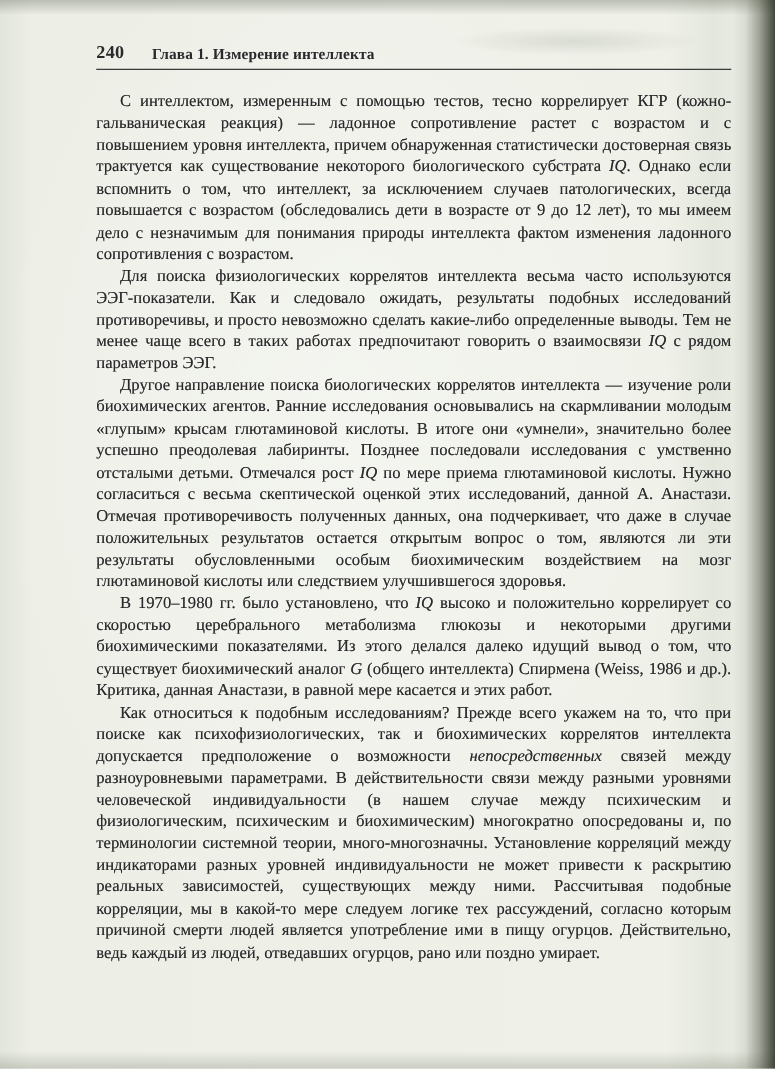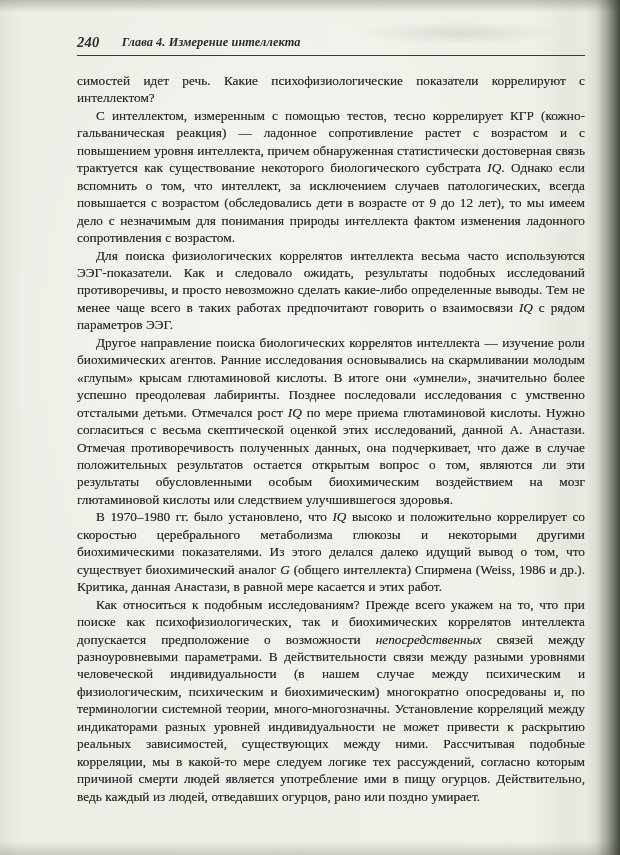--- a/index.html
+++ b/index.html
@@ -56,26 +56,25 @@
   }
   .content {
     position: absolute;
     left: 77px;
     top: 34px;
     width: 508px;
     color: #2a2a2c;
   }
   .running-header {
     display: flex;
-    align-items: center;
+    align-items: flex-end;
     gap: 22px;
     border-bottom: 1.2px solid #3a3a3c;
     padding-bottom: 4px;
     margin-bottom: 16px;
-    font-style: italic;
   }
   .page-number {
     font-weight: bold;
     font-size: 14.5px;
     letter-spacing: 0.3px;
   }
   .chapter-title {
     font-weight: bold;
     font-size: 12.3px;
     letter-spacing: 0.1px;
@@ -96,25 +95,24 @@
 </style>
 </head>
 <body>
 
 <div class="scan-page">
   <div class="bleed-smudge"></div>
 
   <div class="content">
     <div class="running-header">
       <span class="page-number">240</span>
-      <span class="chapter-title">Глава 4. Измерение интеллекта</span>
+      <span class="chapter-title">Глава 1. Измерение интеллекта</span>
     </div>
 
     <div class="text-block">
-        <p class="para"><span>симостей идет речь. Какие психофизиологические показатели коррелируют с интеллектом?</span></p>
         <p class="para indent"><span>С интеллектом, измеренным с помощью тестов, тесно коррелирует КГР (кожно-гальваническая реакция) — ладонное сопротивление растет с возрастом и с повышением уровня интеллекта, причем обнаруженная статистически достоверная связь трактуется как существование некоторого биологического субстрата </span><i>IQ</i><span>. Однако если вспомнить о том, что интеллект, за исключением случаев патологических, всегда повышается с возрастом (обследовались дети в возрасте от 9 до 12 лет), то мы имеем дело с незначимым для понимания природы интеллекта фактом изменения ладонного сопротивления с возрастом.</span></p>
         <p class="para indent"><span>Для поиска физиологических коррелятов интеллекта весьма часто используются ЭЭГ-показатели. Как и следовало ожидать, результаты подобных исследований противоречивы, и просто невозможно сделать какие-либо определенные выводы. Тем не менее чаще всего в таких работах предпочитают говорить о взаимосвязи </span><i>IQ</i><span> с рядом параметров ЭЭГ.</span></p>
         <p class="para indent"><span>Другое направление поиска биологических коррелятов интеллекта — изучение роли биохимических агентов. Ранние исследования основывались на скармливании молодым «глупым» крысам глютаминовой кислоты. В итоге они «умнели», значительно более успешно преодолевая лабиринты. Позднее последовали исследования с умственно отсталыми детьми. Отмечался рост </span><i>IQ</i><span> по мере приема глютаминовой кислоты. Нужно согласиться с весьма скептической оценкой этих исследований, данной А. Анастази. Отмечая противоречивость полученных данных, она подчеркивает, что даже в случае положительных результатов остается открытым вопрос о том, являются ли эти результаты обусловленными особым биохимическим воздействием на мозг глютаминовой кислоты или следствием улучшившегося здоровья.</span></p>
         <p class="para indent"><span>В 1970–1980 гг. было установлено, что </span><i>IQ</i><span> высоко и положительно коррелирует со скоростью церебрального метаболизма глюкозы и некоторыми другими биохимическими показателями. Из этого делался далеко идущий вывод о том, что существует биохимический аналог </span><i>G</i><span> (общего интеллекта) Спирмена (Weiss, 1986 и др.). Критика, данная Анастази, в равной мере касается и этих работ.</span></p>
         <p class="para indent"><span>Как относиться к подобным исследованиям? Прежде всего укажем на то, что при поиске как психофизиологических, так и биохимических коррелятов интеллекта допускается предположение о возможности </span><i>непосредственных</i><span> связей между разноуровневыми параметрами. В действительности связи между разными уровнями человеческой индивидуальности (в нашем случае между психическим и физиологическим, психическим и биохимическим) многократно опосредованы и, по терминологии системной теории, много-многозначны. Установление корреляций между индикаторами разных уровней индивидуальности не может привести к раскрытию реальных зависимостей, существующих между ними. Рассчитывая подобные корреляции, мы в какой-то мере следуем логике тех рассуждений, согласно которым причиной смерти людей является употребление ими в пищу огурцов. Действительно, ведь каждый из людей, отведавших огурцов, рано или поздно умирает.</span></p>
       </div>
   </div>
 
   <div class="edge-shadow-top"></div>
   <div class="edge-shadow-bottom"></div>

